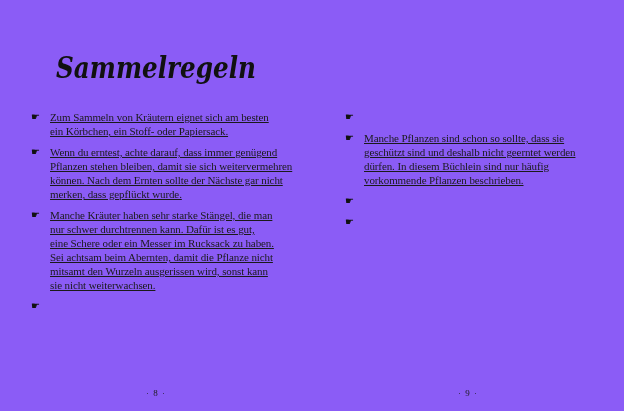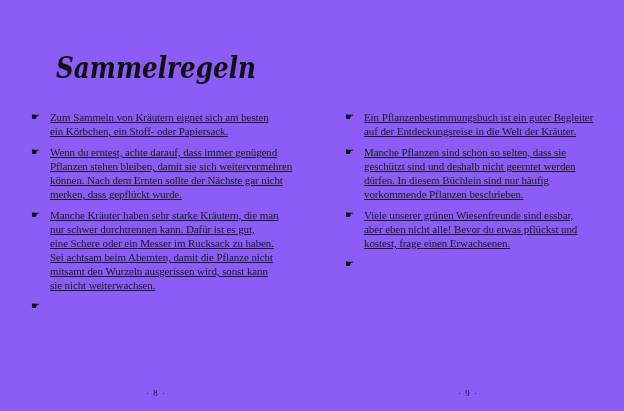--- a/index.html
+++ b/index.html
@@ -101,58 +101,53 @@
         <div class="bullet-row">
           <span class="bullet-icon">☛</span>
           <span class="bullet-text">Wenn du erntest, achte darauf, dass immer genügend
 Pflanzen stehen bleiben, damit sie sich weitervermehren
 können. Nach dem Ernten sollte der Nächste gar nicht
 merken, dass gepflückt wurde.</span>
         </div>
 
         <div class="bullet-row">
           <span class="bullet-icon">☛</span>
-          <span class="bullet-text">Manche Kräuter haben sehr starke Kräutern, die man
+          <span class="bullet-text">Manche Kräuter haben sehr starke Stängel, die man
 nur schwer durchtrennen kann. Dafür ist es gut,
 eine Schere oder ein Messer im Rucksack zu haben.
 Sei achtsam beim Abernten, damit die Pflanze nicht
 mitsamt den Wurzeln ausgerissen wird, sonst kann
 sie nicht weiterwachsen.</span>
         </div>
 
         <div class="bullet-row">
           <span class="bullet-icon">☛</span>
         </div>
       </div>
 
     <div class="page-number">· 8 ·</div>
   </div>
 
   <div class="page page-right">
     <div class="bullets">
 
         <div class="bullet-row">
           <span class="bullet-icon">☛</span>
-          <span class="bullet-text">Ein Pflanzenbestimmungsbuch ist ein guter Begleiter
-auf der Entdeckungsreise in die Welt der Kräuter.</span>
         </div>
 
         <div class="bullet-row">
           <span class="bullet-icon">☛</span>
-          <span class="bullet-text">Manche Pflanzen sind schon so selten, dass sie
+          <span class="bullet-text">Manche Pflanzen sind schon so sollte, dass sie
 geschützt sind und deshalb nicht geerntet werden
 dürfen. In diesem Büchlein sind nur häufig
 vorkommende Pflanzen beschrieben.</span>
         </div>
 
         <div class="bullet-row">
           <span class="bullet-icon">☛</span>
-          <span class="bullet-text">Viele unserer grünen Wiesenfreunde sind essbar,
-aber eben nicht alle! Bevor du etwas pflückst und
-kostest, frage einen Erwachsenen.</span>
         </div>
 
         <div class="bullet-row">
           <span class="bullet-icon">☛</span>
         </div>
       </div>
 
     <div class="page-number">· 9 ·</div>
   </div>
 

